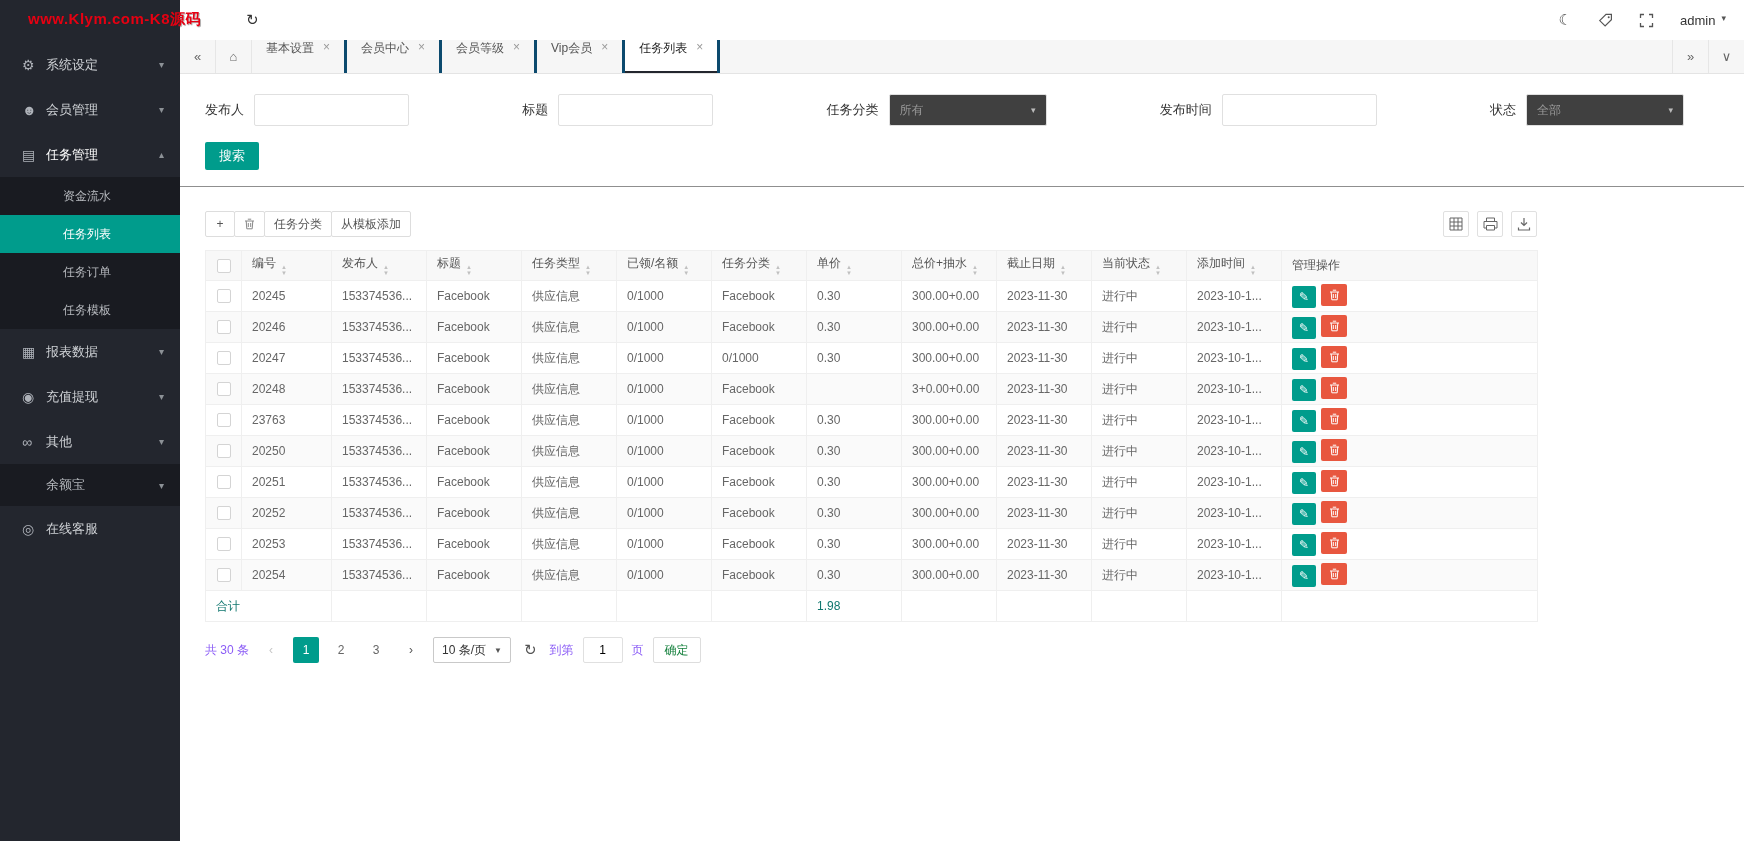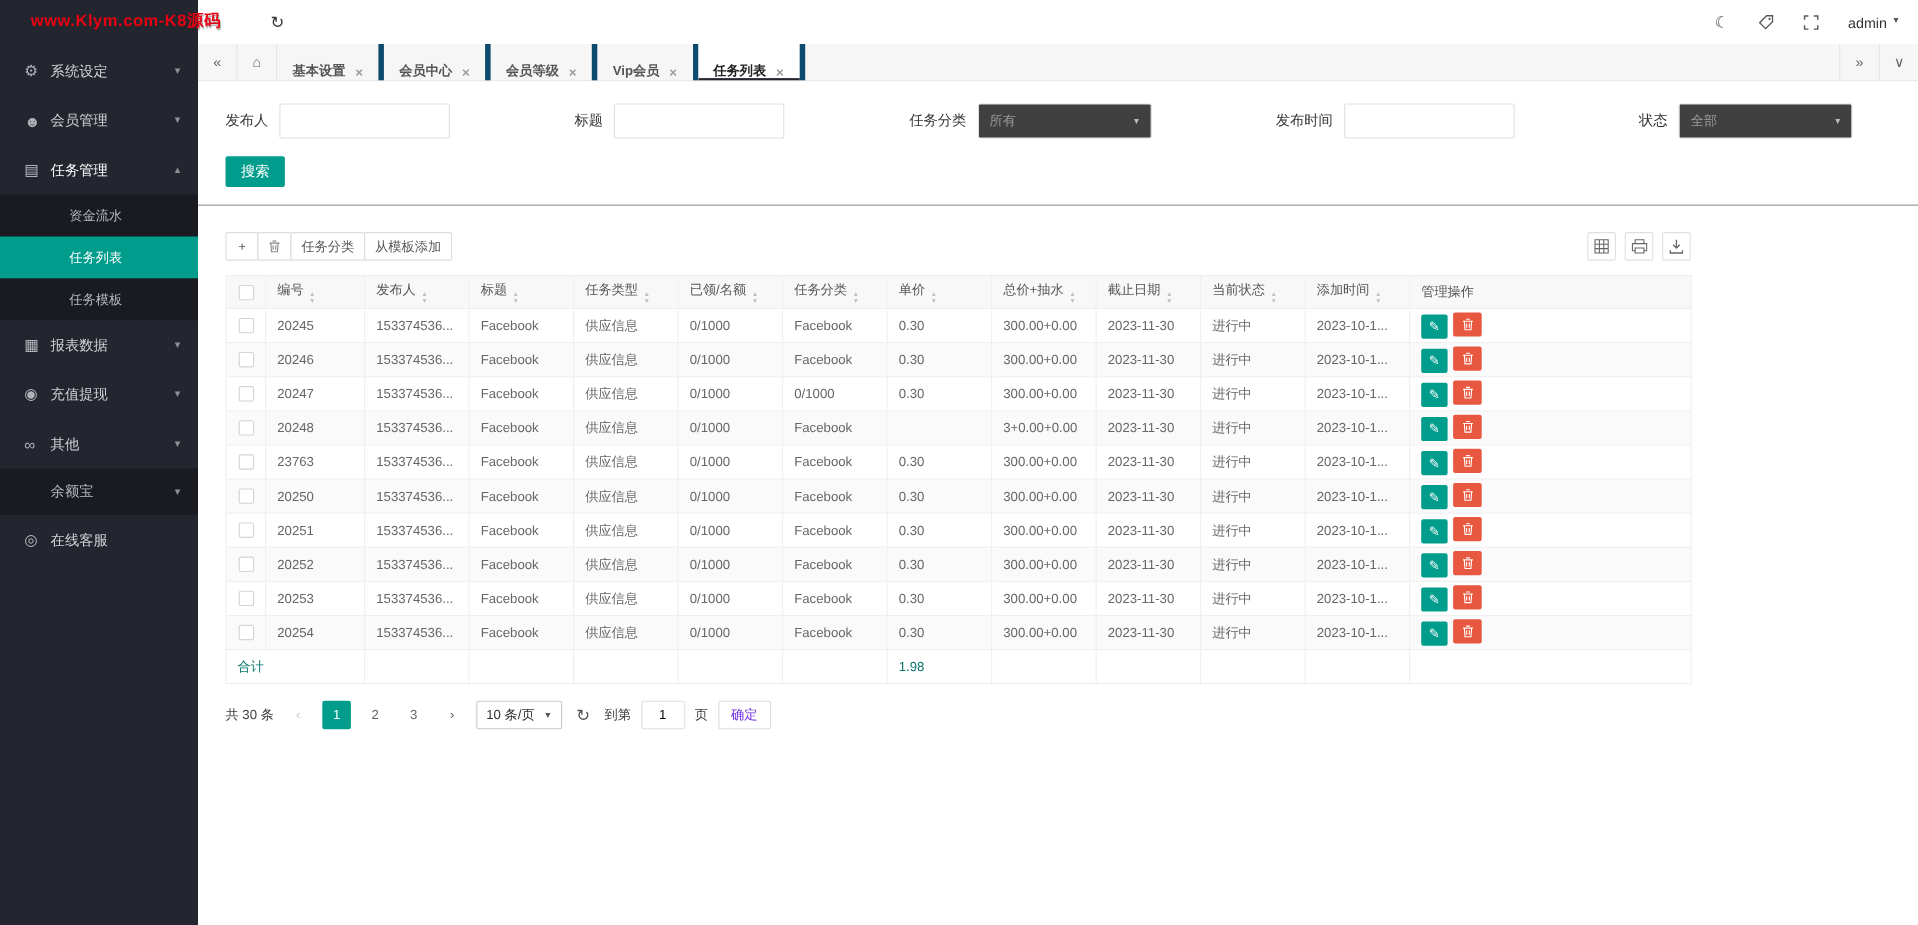--- a/index.html
+++ b/index.html
@@ -37,21 +37,21 @@
   .topbar { height: 40px; background: #fff; display: flex; align-items: center; position: relative; }
   .refresh-btn { margin-left: 66px; color: #333; font-size: 15px; cursor: pointer; }
   .topbar-right { margin-left: auto; display: flex; align-items: center; gap: 26px; padding-right: 18px; color: #555; }
   .topbar-right .tico { display: flex; align-items: center; cursor: pointer; font-size: 15px; }
   .admin-box { display: flex; align-items: flex-start; gap: 6px; font-size: 13px; color: #333; cursor: pointer; }
   .admin-box .chev { font-size: 9px; color: #555; }
   
   .tabbar { height: 34px; background: #f6f6f6; border-bottom: 1px solid #e4e4e4; display: flex; align-items: stretch; }
   .tab-ctrl { width: 36px; display: flex; align-items: center; justify-content: center; color: #666; border-right: 1px solid #e6e6e6; font-size: 13px; cursor: pointer; }
   .tab-ctrl.right { border-right: none; border-left: 1px solid #e6e6e6; }
-  .tab { display: flex; align-items: flex-end; gap: 9px; padding: 0 14px; border-right: 5px solid #0c4a6e; color: #555; position: relative; cursor: pointer; font-weight: bold; }
+  .tab { display: flex; align-items: flex-start; gap: 9px; padding: 0 14px; border-right: 3px solid #0c4a6e; color: #555; position: relative; cursor: pointer; }
   .tab .x { color: #9a9a9a; font-size: 12px; }
   .tab.active { background: #fff; color: #222; }
   .tab.active::after { content: ""; position: absolute; left: 0; right: 0; bottom: 0; height: 2px; background: #23262e; }
   .tab-spacer { flex: 1; }
   
   .filter { padding: 20px 60px 16px 25px; border-bottom: 1px solid #8f8f8f; background: #fff; }
   .filter-row { display: flex; justify-content: space-between; align-items: center; }
   .fgroup { display: flex; align-items: center; gap: 10px; }
   .flabel { font-size: 13px; color: #333; white-space: nowrap; }
   .finput { width: 155px; height: 32px; border: 1px solid #e0e0e0; border-radius: 2px; background: #fff; padding: 0 8px; font-size: 12px; }
@@ -80,22 +80,22 @@
   
   .pagination { display: flex; align-items: center; gap: 9px; padding: 15px 0 18px 0; color: #666; font-size: 12px; }
   .pg-btn { min-width: 26px; height: 26px; display: inline-flex; align-items: center; justify-content: center; cursor: pointer; border-radius: 2px; }
   .pg-prev { color: #c5c5c5; }
   .pg-next { color: #555; }
   .pg-num.active { background: #009c8c; color: #fff; }
   .pg-size { height: 26px; border: 1px solid #c9c9c9; border-radius: 2px; display: inline-flex; align-items: center; padding: 0 8px; gap: 8px; color: #333; cursor: pointer; }
   .pg-size .caret { font-size: 8px; color: #555; }
   .pg-refresh { font-size: 15px; color: #555; cursor: pointer; margin: 0 4px; }
   .pg-goto-input { width: 40px; height: 26px; border: 1px solid #e0e0e0; border-radius: 2px; text-align: center; font-size: 12px; }
-  .pg-confirm { height: 26px; padding: 0 11px; border: 1px solid #ddd; background: #fff; border-radius: 2px; display: inline-flex; align-items: center; cursor: pointer; color: #6d28d9; }
-  .muted { color: #404040; }
+  .pg-confirm { height: 26px; padding: 0 11px; border: 1px solid #ddd; background: #fff; border-radius: 2px; display: inline-flex; align-items: center; cursor: pointer; color: #15803d; }
+  .muted { color: #8b5cf6; }
 </style>
 </head>
 <body>
 
 <div class="watermark">www.Klym.com-K8源码</div>
 
 <aside class="sidebar">
   <nav>
     <div class="nav-item">
       <span class="ico">⚙</span>
@@ -111,20 +111,23 @@
       <span class="ico">▤</span>
       <span class="lbl">任务管理</span>
       <span class="chev">▴</span>
     </div>
     <div class="nav-sub">
       <div class="nav-item">
         <span class="lbl">资金流水</span>
       </div>
       <div class="nav-item active">
         <span class="lbl">任务列表</span>
+      </div>
+      <div class="nav-item">
+        <span class="lbl">任务订单</span>
       </div>
       <div class="nav-item">
         <span class="lbl">任务模板</span>
       </div>
     </div>
     <div class="nav-item">
       <span class="ico">▦</span>
       <span class="lbl">报表数据</span>
       <span class="chev">▾</span>
     </div>

